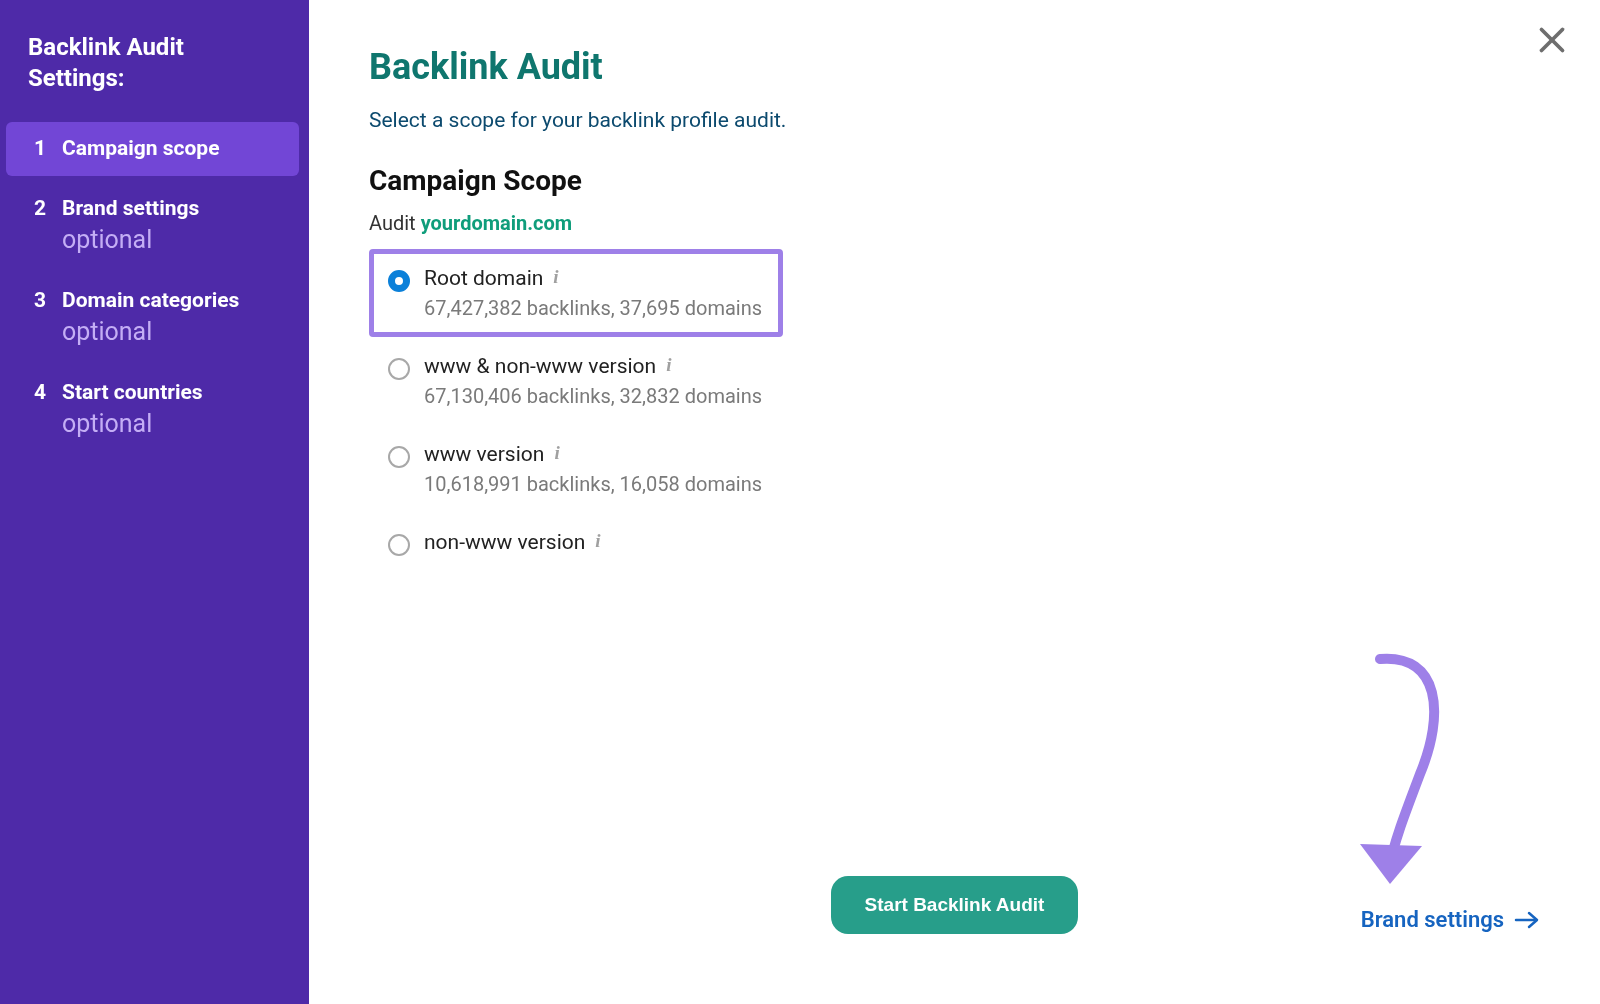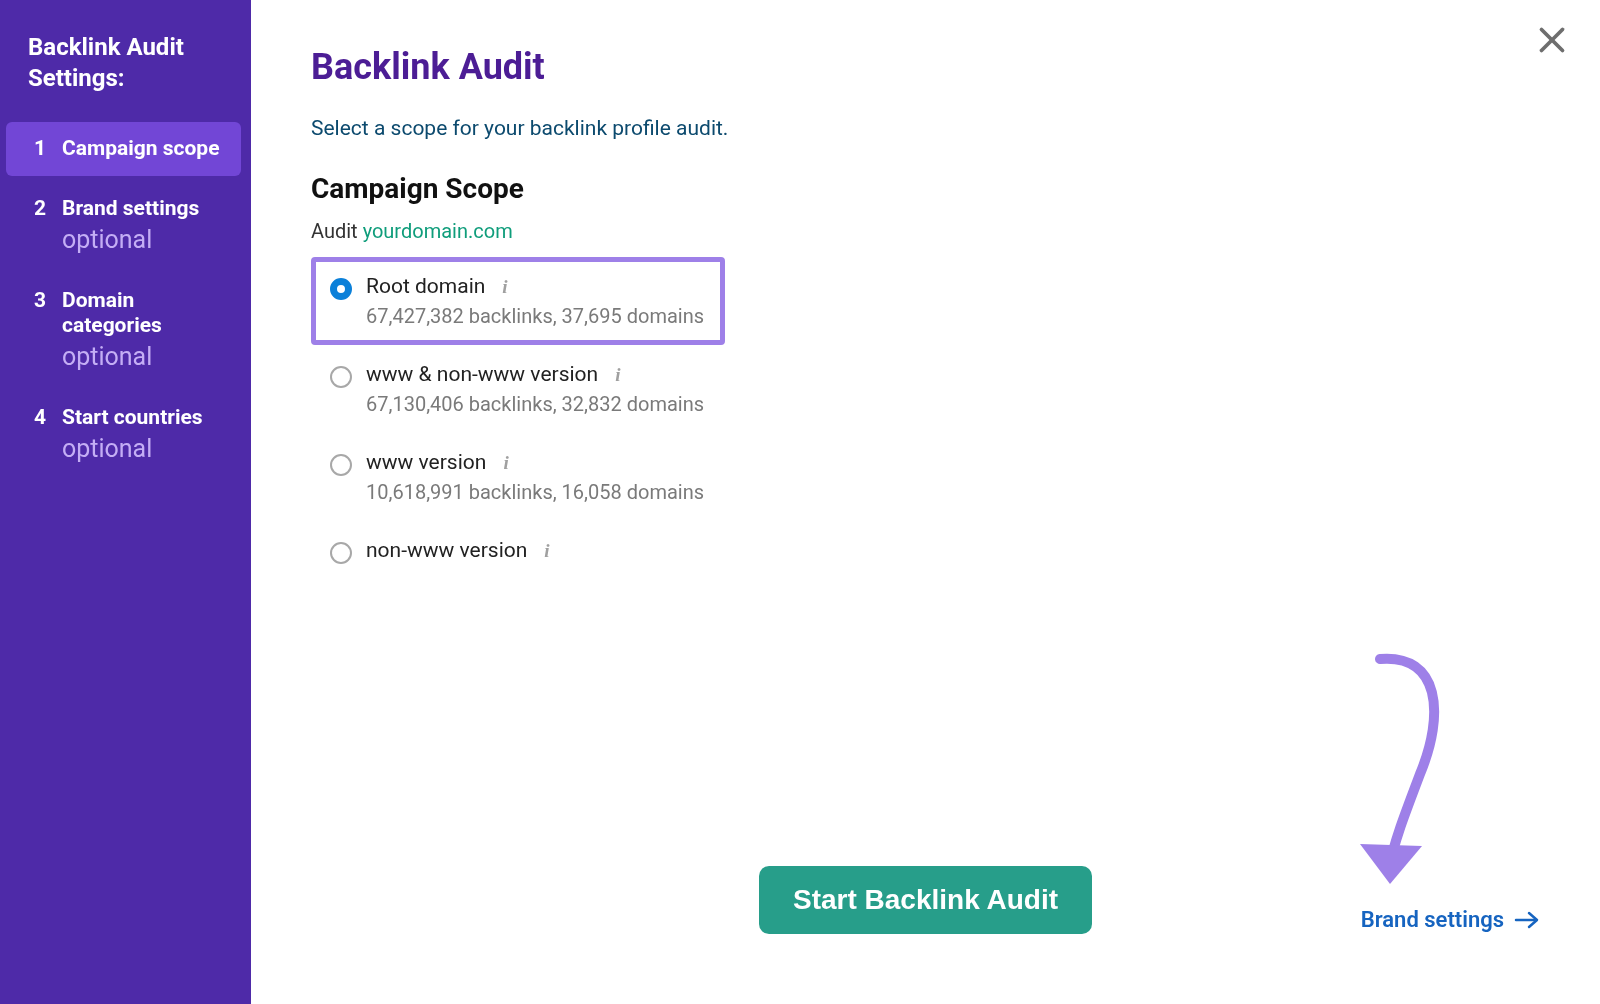--- a/index.html
+++ b/index.html
@@ -5,21 +5,21 @@
     * { box-sizing: border-box; margin: 0; padding: 0; }
     body {
       font-family: -apple-system, BlinkMacSystemFont, "Segoe UI", Roboto, Helvetica, Arial, sans-serif;
       background: #fff;
       width: 1600px;
       height: 1004px;
       display: flex;
       overflow: hidden;
     }
     .sidebar {
-      width: 251px;
+      width: 309px;
       background: #4e2aa8;
       color: #fff;
       padding: 32px 0 0 0;
       flex-shrink: 0;
     }
     .sidebar-title {
       font-size: 24px;
       font-weight: 700;
       line-height: 1.3;
       padding: 0 28px 28px 28px;
@@ -69,41 +69,42 @@
       top: 22px;
       right: 30px;
       width: 36px;
       height: 36px;
       cursor: pointer;
       color: #6e6e6e;
     }
     .page-title {
       font-size: 36px;
       font-weight: 700;
-      color: #4c1d95;
-      margin-bottom: 28px;
+      color: #0f766e;
+      margin-bottom: 20px;
     }
     .page-desc {
       font-size: 21px;
       color: #0c4a6e;
       margin-bottom: 32px;
     }
     .section-heading {
       font-size: 28px;
       font-weight: 700;
       color: #111;
       margin-bottom: 14px;
     }
     .audit-line {
       font-size: 20px;
       color: #333;
       margin-bottom: 14px;
     }
     .audit-domain {
       color: #0f9d7b;
+      font-weight: bold;
     }
     .options {
       display: flex;
       flex-direction: column;
     }
     .radio-option {
       display: flex;
       align-items: flex-start;
       padding: 12px 14px;
       gap: 14px;
@@ -128,22 +129,22 @@
     }
     .radio-circle.selected {
       border: 7px solid #0b80d9;
     }
     .radio-body {
       display: flex;
       flex-direction: column;
     }
     .radio-label-line {
       display: flex;
-      align-items: flex-end;
-      gap: 17px;
+      align-items: flex-start;
+      gap: 10px;
     }
     .radio-label {
       font-size: 21px;
       color: #222;
     }
     .info-i {
       font-family: Georgia, serif;
       font-style: italic;
       color: #a0a0a0;
       font-size: 19px;
@@ -158,25 +159,25 @@
       margin-top: auto;
       display: flex;
       align-items: center;
       justify-content: center;
       position: relative;
       padding-bottom: 40px;
     }
     .primary-btn {
       background: #279e8a;
       color: #fff;
-      font-size: 28px;
+      font-size: 19px;
       font-weight: 700;
       border: none;
       padding: 18px 34px;
-      border-radius: 10px;
+      border-radius: 17px;
       cursor: pointer;
       text-align: center;
     }
     .next-link {
       position: absolute;
       right: 0;
       bottom: 42px;
       display: flex;
       align-items: center;
       gap: 10px;

